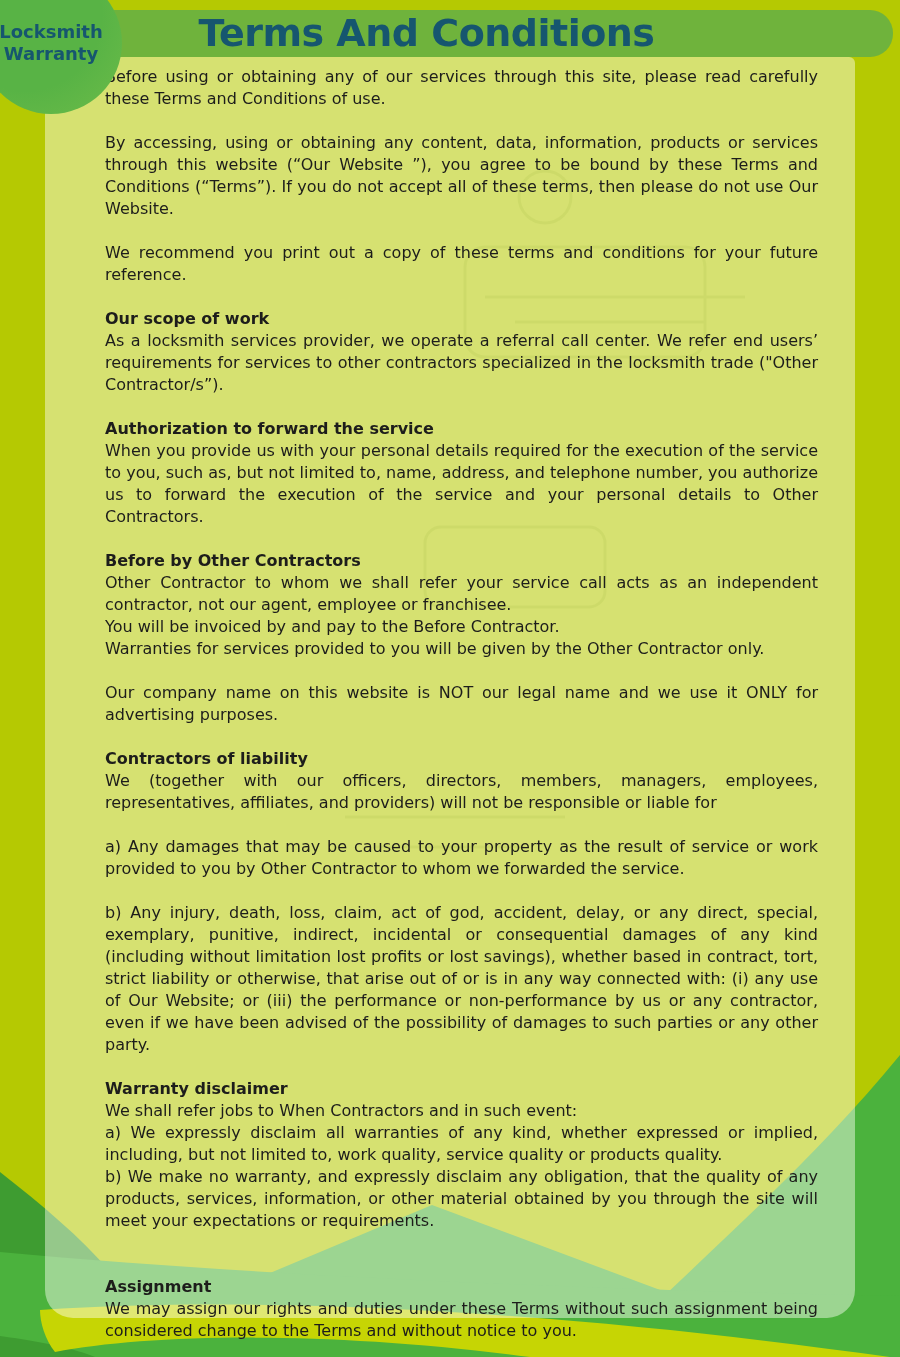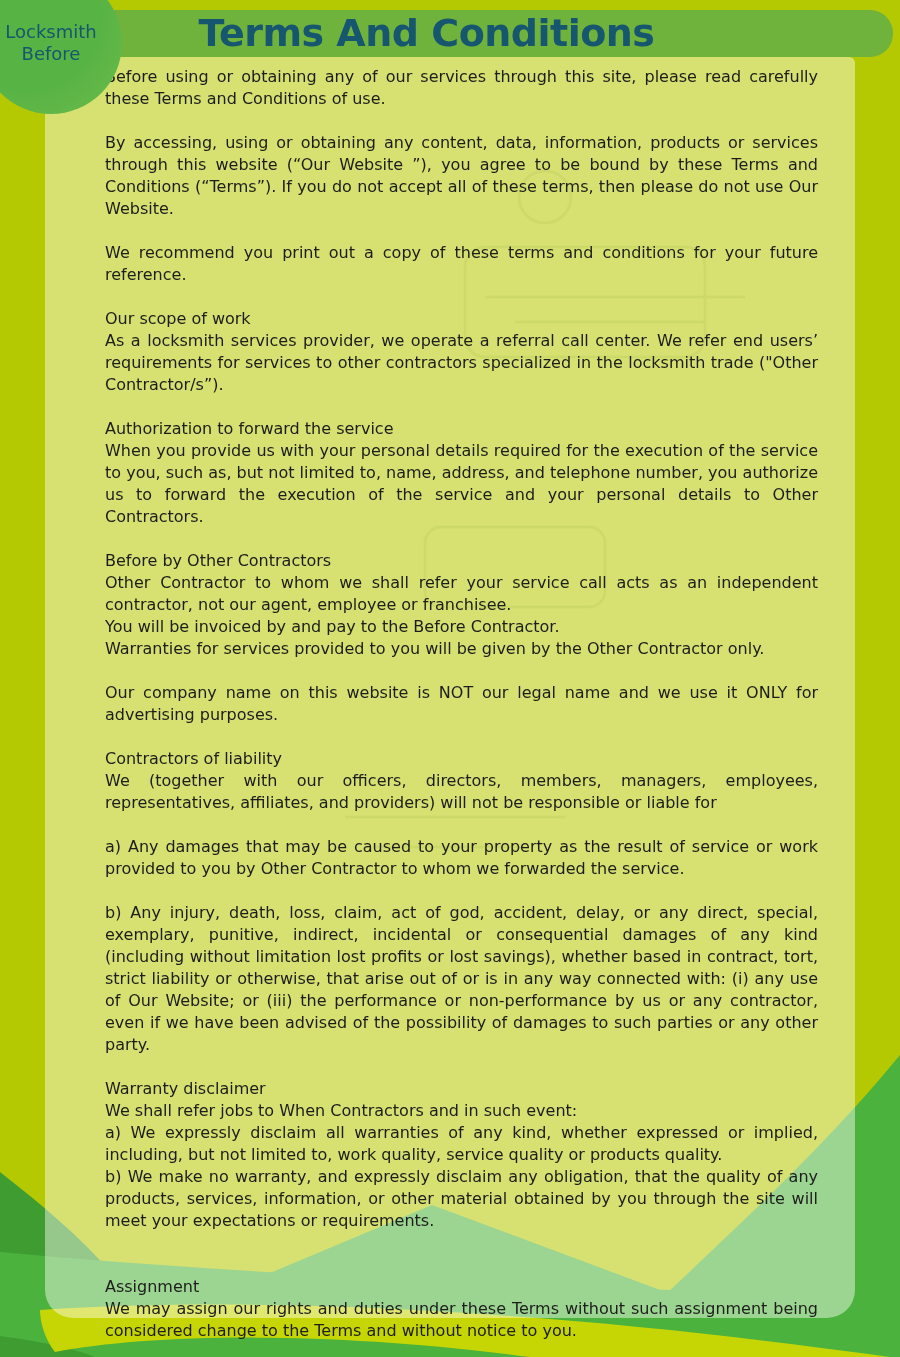--- a/index.html
+++ b/index.html
@@ -35,21 +35,21 @@
   .watermark{position:absolute;left:0;top:0;width:100%;height:100%;opacity:.08;z-index:1;pointer-events:none;}
   .content{
     position:relative;
     z-index:3;
     padding:9px 37px 0 60px;
     color:var(--body-text);
     font-size:16px;
     line-height:22px;
   }
   .content p{margin:0;text-align:justify;}
-  .content p.h{font-weight:normal;text-align:left;}
+  .content p.h{font-weight:bold;text-align:left;}
   .content .sp{height:22px;}
   .band{
     position:absolute;
     left:0;top:10px;
     width:893px;height:47px;
     background:var(--header-band);
     border-radius:0 23px 23px 0;
     z-index:4;
   }
   .band-title{
@@ -71,21 +71,21 @@
     background:radial-gradient(circle at 32% 30%, var(--badge-circle) 0%, var(--badge-circle) 55%, var(--badge-circle-light) 100%);
     z-index:5;
     display:flex;
     align-items:center;
     justify-content:center;
   }
   .badge-text{
     text-align:center;
     font-size:18px;
     line-height:22px;
-    font-weight:normal;
+    font-weight:bold;
     color:var(--title-text);
   }
 </style>
 </head>
 <body>
 
 <div class="stage">
 
   <svg class="bg-svg" viewBox="0 0 900 1357" preserveAspectRatio="none" aria-hidden="true">
 
@@ -151,17 +151,17 @@
       </div>
   </div>
 
   <div class="band">
     <h1 class="band-title">Terms And Conditions</h1>
   </div>
 
   <div class="badge">
     <div class="badge-text">
       <div>Locksmith</div>
-      <div>Before</div>
+      <div>Warranty</div>
     </div>
   </div>
 
 </div>
 
 </body></html>

